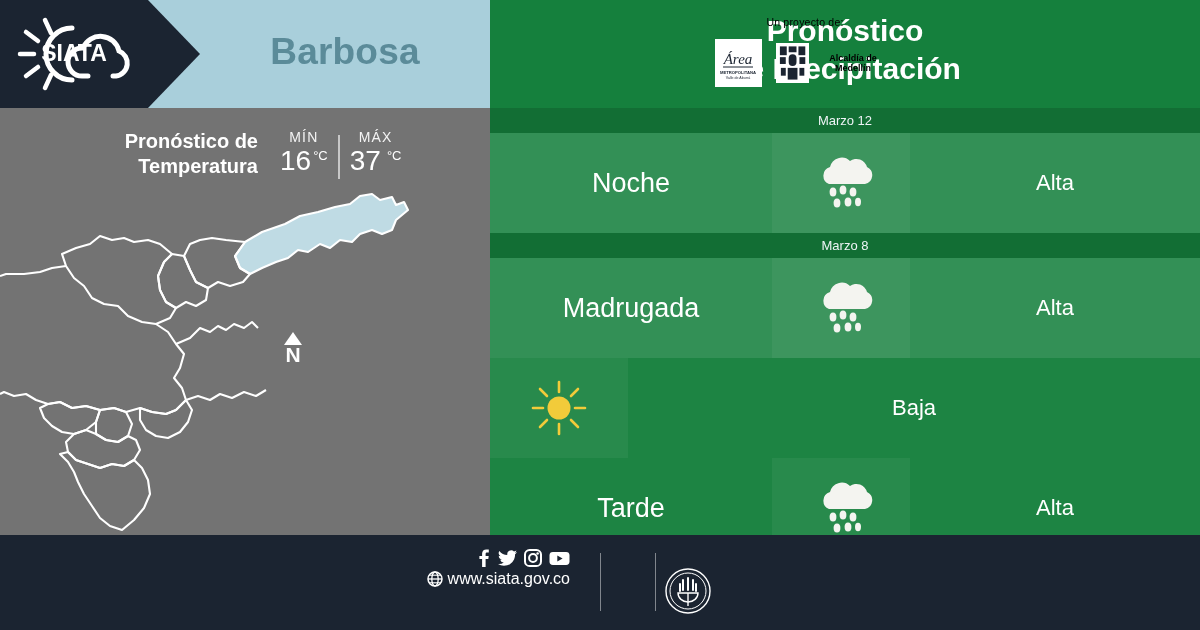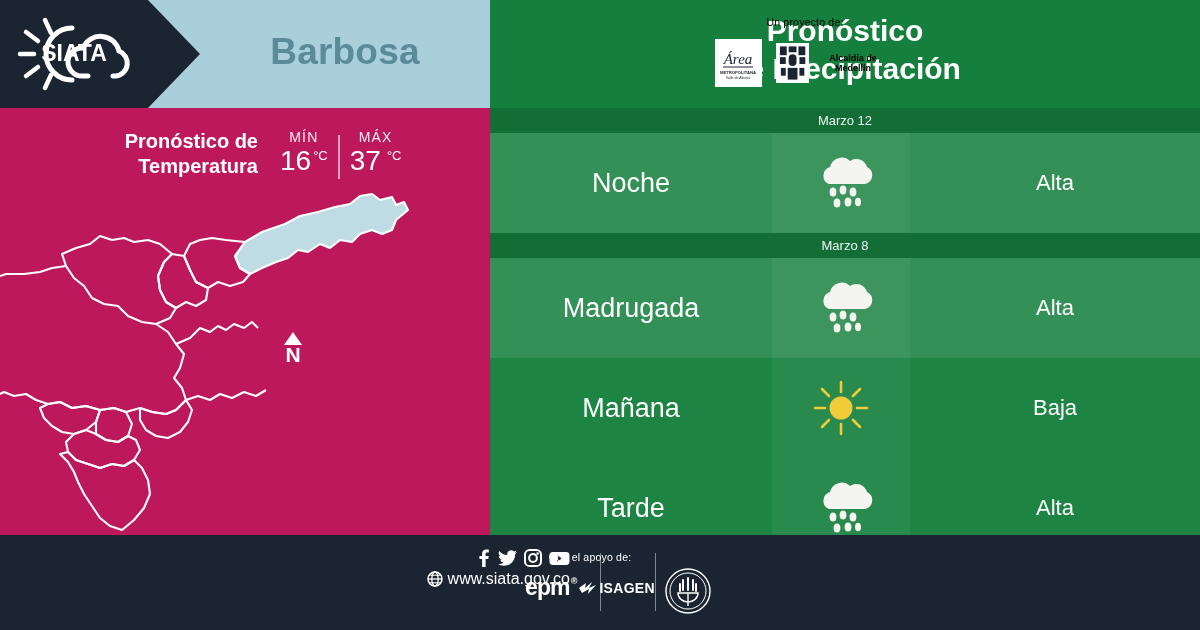--- a/index.html
+++ b/index.html
@@ -20,21 +20,21 @@
     clip-path: polygon(0 0, 148px 0, 200px 54px, 148px 108px, 0 108px);
     z-index: 3;
   }
   .logo-mark { position: absolute; left: 14px; top: 14px; width: 124px; height: 80px; }
   .city-name {
     position: absolute; left: 200px; top: 0; width: 290px; height: 104px;
     display: flex; align-items: center; justify-content: center;
     color: #5b8b99; font-size: 37px; font-weight: bold; letter-spacing: .2px;
   }
 
-  .left-body { position: absolute; left: 0; top: 108px; width: 490px; height: 427px; background: #be185d; }
+  .left-body { position: absolute; left: 0; top: 108px; width: 490px; height: 427px; background: #737373; }
 
   .temp-row { position: absolute; left: 0; top: 14px; width: 490px; height: 64px; display: flex; align-items: center; }
   .temp-title {
     width: 270px; text-align: right; color: #ffffff;
     font-size: 20px; font-weight: bold; line-height: 25px; padding-right: 12px;
   }
   .temp-block { display: flex; align-items: flex-start; }
   .temp-cell { display: flex; flex-direction: column; align-items: center; color: #ffffff; padding: 0 10px; }
   .temp-cap { font-size: 14px; letter-spacing: 1.2px; opacity: .92; text-align: center; }
   .temp-val { font-size: 28px; line-height: 32px; display: flex; align-items: flex-start; }
@@ -214,21 +214,20 @@
               <ellipse cx="28" cy="51" rx="3.4" ry="4.6"></ellipse>
               <ellipse cx="39" cy="50" rx="3.4" ry="4.6"></ellipse>
               <ellipse cx="49" cy="50" rx="3" ry="4.2"></ellipse>
             </g>
           </svg>
         </div>
         <div class="fc-prob">Alta</div>
       </div>
 
       <div class="fc-row dark">
-        <div class="fc-period">Mañana</div>
         <div class="fc-icon">
           <svg width="60" height="60" viewBox="0 0 60 60">
             <circle cx="30" cy="30" r="11.5" fill="#f2cb3a"></circle>
             <g stroke="#f2cb3a" stroke-width="2.6" stroke-linecap="round">
               <line x1="30" y1="4" x2="30" y2="14"></line>
               <line x1="30" y1="46" x2="30" y2="56"></line>
               <line x1="4" y1="30" x2="14" y2="30"></line>
               <line x1="46" y1="30" x2="56" y2="30"></line>
               <line x1="11" y1="11" x2="18" y2="18"></line>
               <line x1="42" y1="42" x2="49" y2="49"></line>
@@ -288,34 +287,20 @@
           <line x1="1" y1="8" x2="15" y2="8" stroke="#fff" stroke-width="1.3"></line>
           <line x1="2.2" y1="4.2" x2="13.8" y2="4.2" stroke="#fff" stroke-width="1.1"></line>
           <line x1="2.2" y1="11.8" x2="13.8" y2="11.8" stroke="#fff" stroke-width="1.1"></line>
         </svg>
         <span>www.siata.gov.co</span>
       </div>
     </div>
 
     <div class="vline" style="left:600px"></div>
 
-    <div class="f-support">
-      <div class="f-cap">Con el apoyo de:</div>
-      <div class="f-logos">
-        <div class="epm-logo">
-          <span>epm</span><sup>®</sup>
-        </div>
-        <div class="isagen-logo">
-          <svg width="17" height="14" viewBox="0 0 17 14">
-            <path fill="#fff" d="M0 7 L7 2 L6 7 L13 1 L10 7 L17 4 L9 13 L10 8 L3 12 Z"></path>
-          </svg>
-          <span>ISAGEN</span>
-        </div>
-      </div>
-    </div>
 
     <div class="vline" style="left:655px"></div>
   </div>
 
   <svg class="seal" viewBox="0 0 46 46">
     <circle cx="23" cy="23" r="22" fill="none" stroke="#fff" stroke-width="1.4"></circle>
     <circle cx="23" cy="23" r="18" fill="none" stroke="#fff" stroke-width="1"></circle>
     <path d="M23 10 v12 M18 12 v10 M28 12 v10 M15 16 v7 M31 16 v7" stroke="#fff" stroke-width="2" fill="none" stroke-linecap="round"></path>
     <path d="M13 25 a10 9 0 0 0 20 0 Z" fill="none" stroke="#fff" stroke-width="1.4"></path>
     <line x1="23" y1="25" x2="23" y2="38" stroke="#fff" stroke-width="1.4"></line>

